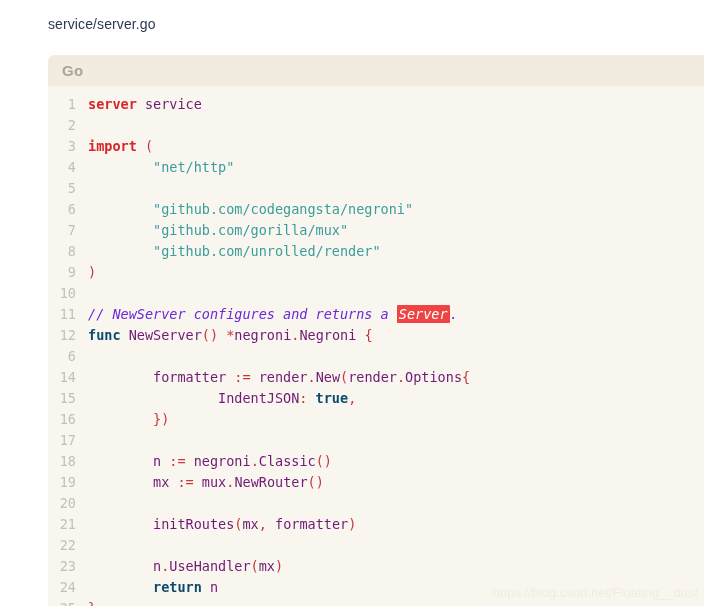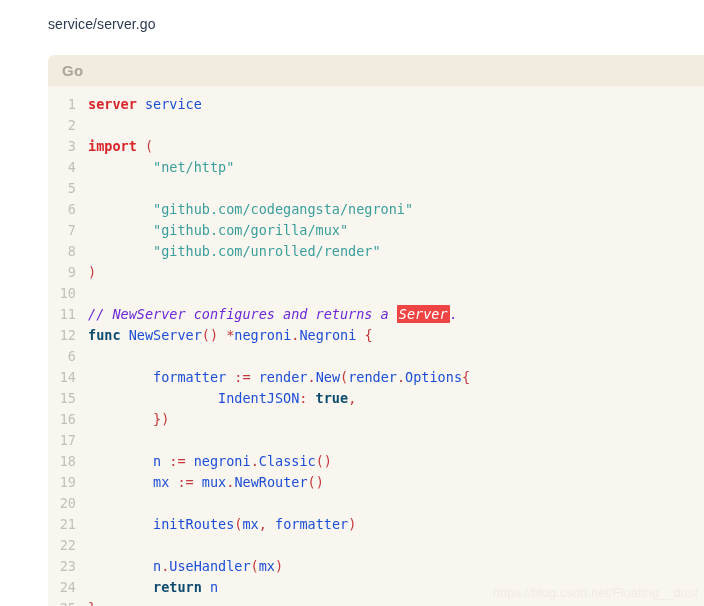--- a/index.html
+++ b/index.html
@@ -83,21 +83,21 @@
   }
   .lc {
     flex: 1;
     white-space: pre;
     color: #4a4a44;
   }
 
   
   .t-kw      { color: #d7262a; font-weight: bold; }          
   .t-kw2     { color: #0c4a6e; font-weight: bold; }           
-  .t-ident   { color: #1d4ed8; }                              
+  .t-ident   { color: #701a75; }                              
   .t-str     { color: #3a9e9b; }                              
   .t-punct   { color: #c5373b; }                              
   .t-plain   { color: #4a4a44; }
   .t-comment { color: #6d28d9; font-style: italic; }
   .t-mark    {
     background: #ef4444;
     color: #ffffff;
     font-style: italic;
     padding: 1px 2px;
     border-radius: 1px;

